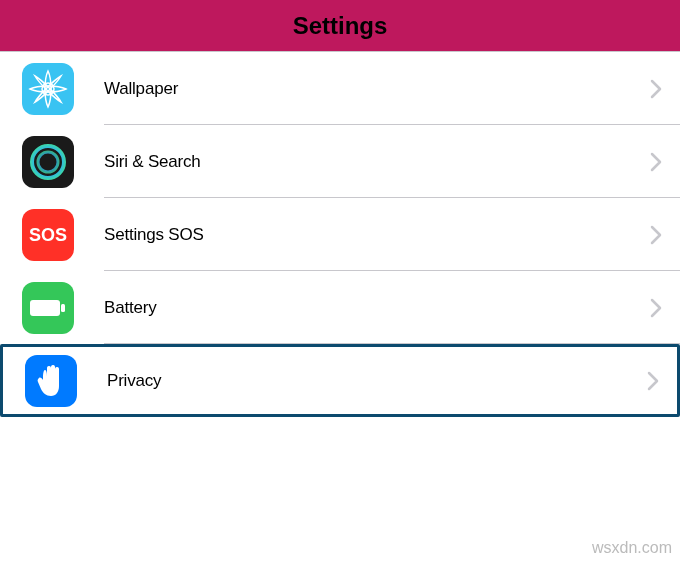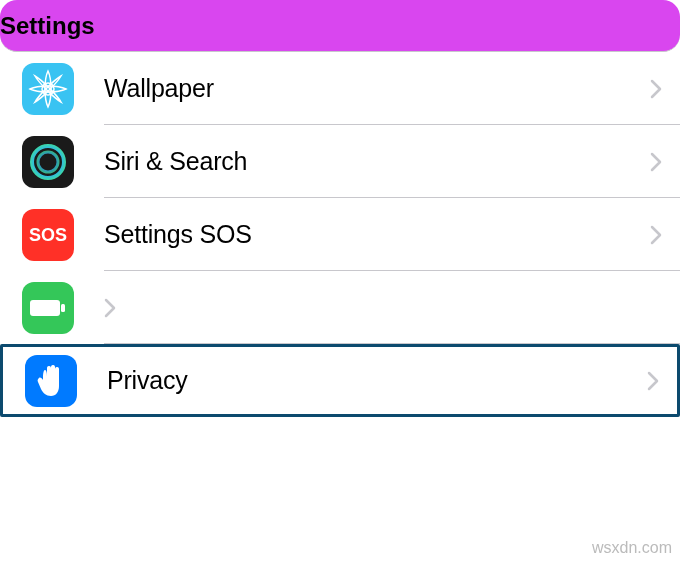--- a/index.html
+++ b/index.html
@@ -8,23 +8,23 @@
       background: #fff;
       width: 680px;
       height: 577px;
       overflow: hidden;
       position: relative;
     }
     .header {
       height: 52px;
       display: flex;
       align-items: center;
+      justify-content: center;
       border-bottom: 1px solid #c8c7cc;
-      background: #d946ef;
-      border-radius: 17px;
+      background: #be185d;
     }
     .header-title {
       font-size: 24px;
       font-weight: 600;
       color: #000;
     }
     .list {
       background: #fff;
     }
     .row {
@@ -50,21 +50,21 @@
       height: 52px;
       border-radius: 12px;
       display: flex;
       align-items: center;
       justify-content: center;
       flex-shrink: 0;
       margin-right: 30px;
       text-align: right;
     }
     .row-label {
-      font-size: 25px;
+      font-size: 17px;
       color: #000;
       flex: 1;
       letter-spacing: -0.2px;
     }
     .chevron {
       color: #c7c7cc;
       flex-shrink: 0;
     }
     .highlight {
       border: 3px solid #0c4a6e;
@@ -143,20 +143,21 @@
     <div class="row-divider"></div>
   </div>
 
   <div class="row">
     <div class="icon-wrap" style="background:#34c759;">
       <svg width="40" height="22" viewBox="0 0 40 22">
         <rect x="2" y="3" width="30" height="16" rx="3" fill="#fff"></rect>
         <rect x="33" y="7" width="4" height="8" rx="1.5" fill="#fff"></rect>
       </svg>
     </div>
+    <div class="row-label">Battery</div>
     <svg class="chevron" width="12" height="20" viewBox="0 0 12 20">
         <path d="M2 2 L10 10 L2 18" stroke="currentColor" stroke-width="2.5" fill="none" stroke-linecap="round" stroke-linejoin="round"></path>
       </svg>
     <div class="row-divider"></div>
   </div>
 
   <div class="row highlight">
     <div class="icon-wrap" style="background:#007aff;">
       <svg width="30" height="34" viewBox="0 0 30 34">
         <path fill="#fff" d="M7 13 C7 13 7 6 9 6 C11 6 11 12 11 12 L11 4 C11 4 11 2 13 2 C15 2 15 4 15 4 L15 12 L15 3 C15 3 15 1 17 1 C19 1 19 3 19 3 L19 12 L19 5 C19 5 19 3 21 3 C23 3 23 5 23 5 L23 22 C23 28 20 32 15 32 C10 32 7 29 5 25 L2 18 C1 16 2 15 3 14 C4 13 6 14 7 16 Z"></path>

